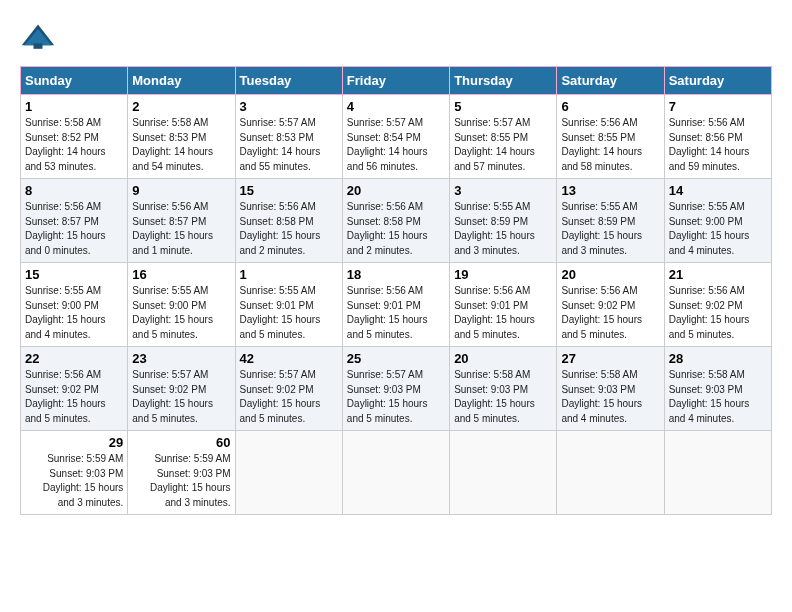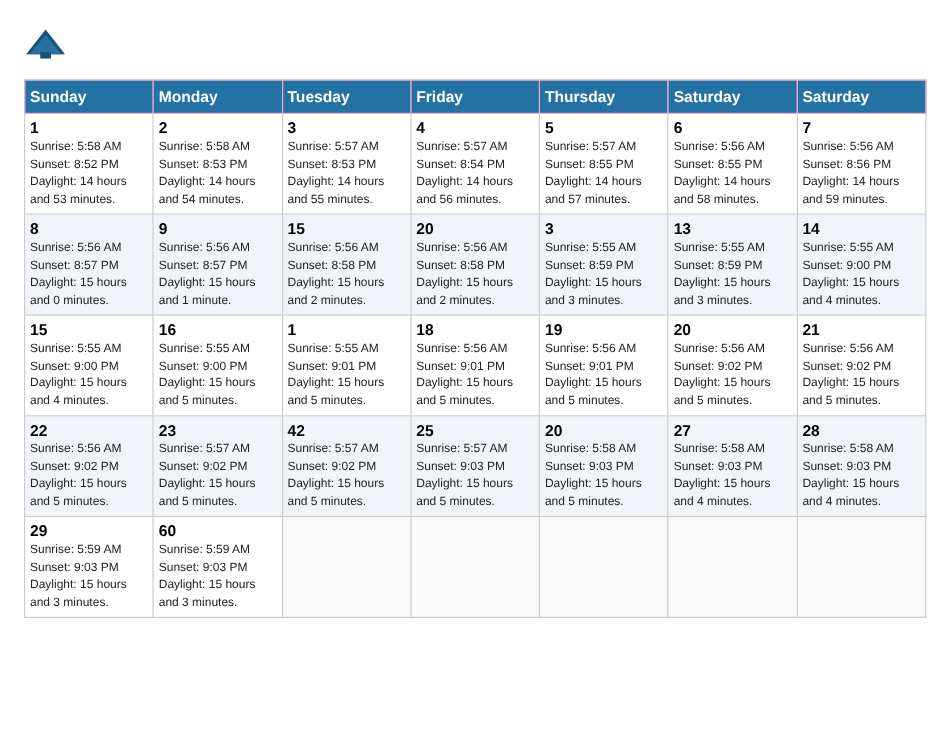--- a/index.html
+++ b/index.html
@@ -86,20 +86,21 @@
     .day-info {
       font-size: 10px;
       color: #222;
       line-height: 1.45;
     }
     .empty-cell {
       background-color: #f9f9f9 !important;
     }
     .last-row td {
       height: 70px;
+      text-align: right;
     }
   </style>
 </head>
 <body>
 
 <div class="header">
   <div class="logo">
     <svg class="logo-icon" viewBox="0 0 40 40">
       <polygon points="20,5 38,28 2,28" fill="#1a5276"></polygon>
       <polygon points="20,10 35,28 5,28" fill="#2471a3"></polygon>

